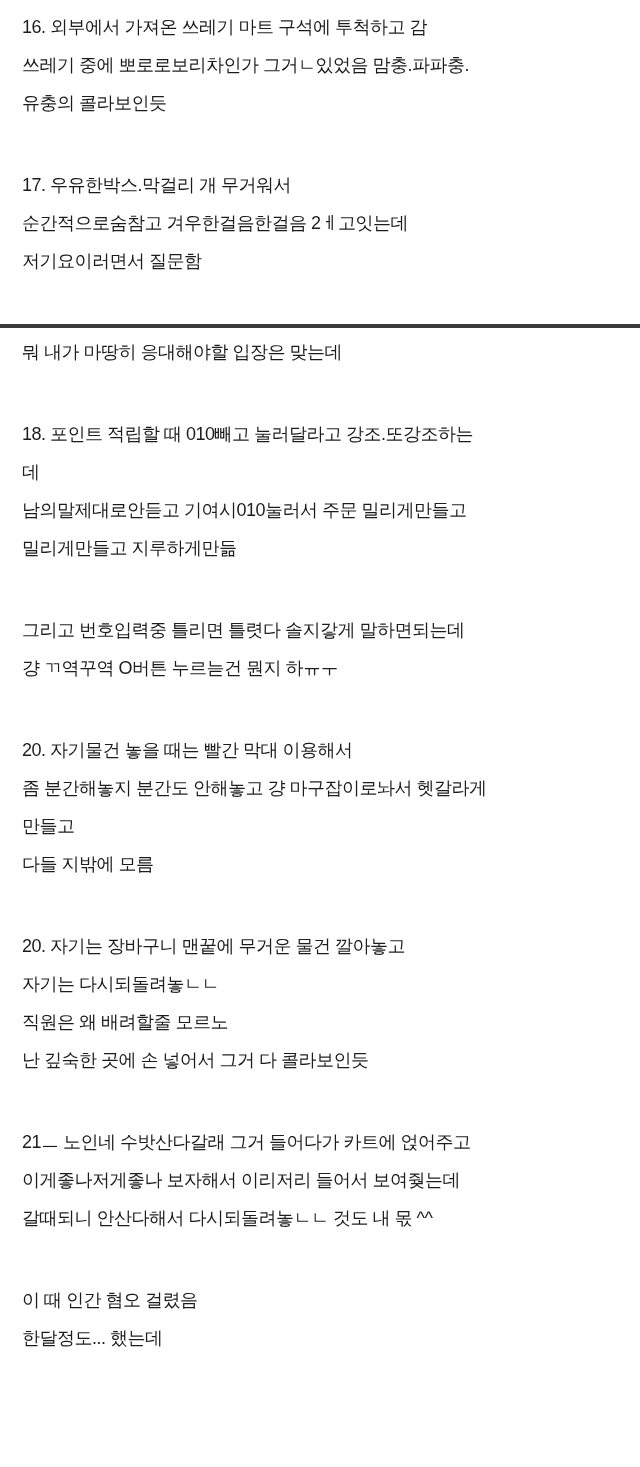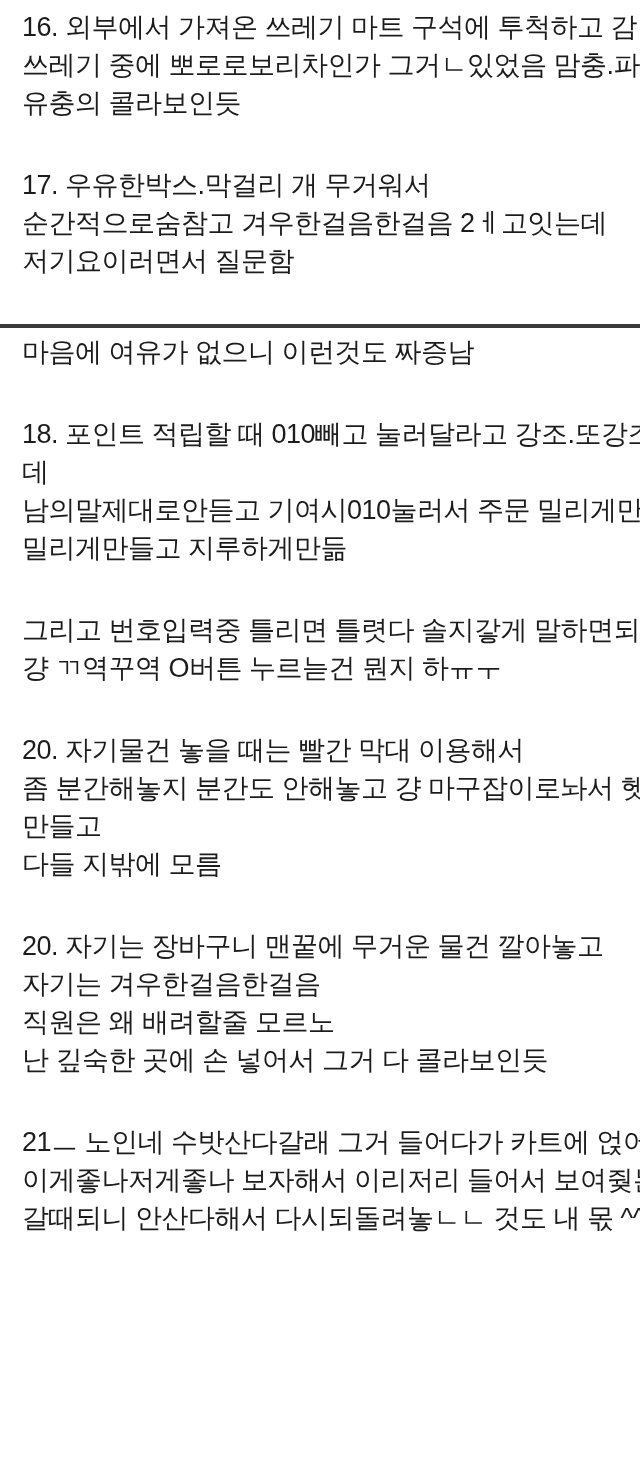--- a/index.html
+++ b/index.html
@@ -17,21 +17,21 @@
     box-sizing: border-box;
     width: 640px;
     height: 1467px;
     padding: 8px 16px 0 22px;
     color: #1c1c1c;
   }
   .paragraph {
     margin: 0 0 44px 0;
   }
   .text-line {
-    font-size: 27px;
+    font-size: 18px;
     line-height: 38px;
     white-space: nowrap;
     letter-spacing: -0.5px;
     font-weight: 400;
   }
   .divider {
     height: 4px;
     background: #3a3a3a;
     margin: 0 -16px 5px -22px;
     border: none;
@@ -47,43 +47,47 @@
         <div class="text-line">쓰레기 중에 뽀로로보리차인가 그거ㄴ있었음 맘충.파파충.</div>
         <div class="text-line">유충의 콜라보인듯</div>
       </div>
       <div class="paragraph">
         <div class="text-line">17. 우유한박스.막걸리 개 무거워서</div>
         <div class="text-line">순간적으로숨참고 겨우한걸음한걸음 2ㅔ고잇는데</div>
         <div class="text-line">저기요이러면서 질문함</div>
       </div>
       <div class="divider"></div>
       <div class="paragraph">
-        <div class="text-line">마음에 여유가 없으니 이런것도 짜증남</div>
+        <div class="text-line">뭐 내가 마땅히 응대해야할 입장은 맞는데</div>
       </div>
       <div class="paragraph">
         <div class="text-line">18. 포인트 적립할 때 010빼고 눌러달라고 강조.또강조하는</div>
         <div class="text-line">데</div>
         <div class="text-line">남의말제대로안듣고 기여시010눌러서 주문 밀리게만들고</div>
         <div class="text-line">밀리게만들고 지루하게만듦</div>
       </div>
       <div class="paragraph">
         <div class="text-line">그리고 번호입력중 틀리면 틀렷다 솔지갛게 말하면되는데</div>
         <div class="text-line">걍 ㄲ역꾸역 O버튼 누르늗건 뭔지 하ㅠㅜ</div>
       </div>
       <div class="paragraph">
         <div class="text-line">20. 자기물건 놓을 때는 빨간 막대 이용해서</div>
         <div class="text-line">좀 분간해놓지 분간도 안해놓고 걍 마구잡이로놔서 헷갈라게</div>
         <div class="text-line">만들고</div>
         <div class="text-line">다들 지밖에 모름</div>
       </div>
       <div class="paragraph">
         <div class="text-line">20. 자기는 장바구니 맨꿑에 무거운 물건 깔아놓고</div>
-        <div class="text-line">자기는 겨우한걸음한걸음</div>
+        <div class="text-line">자기는 다시되돌려놓ㄴㄴ</div>
         <div class="text-line">직원은 왜 배려할줄 모르노</div>
         <div class="text-line">난 깊숙한 곳에 손 넣어서 그거 다 콜라보인듯</div>
       </div>
       <div class="paragraph">
         <div class="text-line">21ㅡ 노인네 수밧산다갈래 그거 들어다가 카트에 얹어주고</div>
         <div class="text-line">이게좋나저게좋나 보자해서 이리저리 들어서 보여줮는데</div>
         <div class="text-line">갈때되니 안산다해서 다시되돌려놓ㄴㄴ 것도 내 몫 ^^</div>
       </div>
+      <div class="paragraph">
+        <div class="text-line">이 때 인간 혐오 걸렸음</div>
+        <div class="text-line">한달정도... 했는데</div>
+      </div>
     </div>
 </main>
 
 </body></html>

